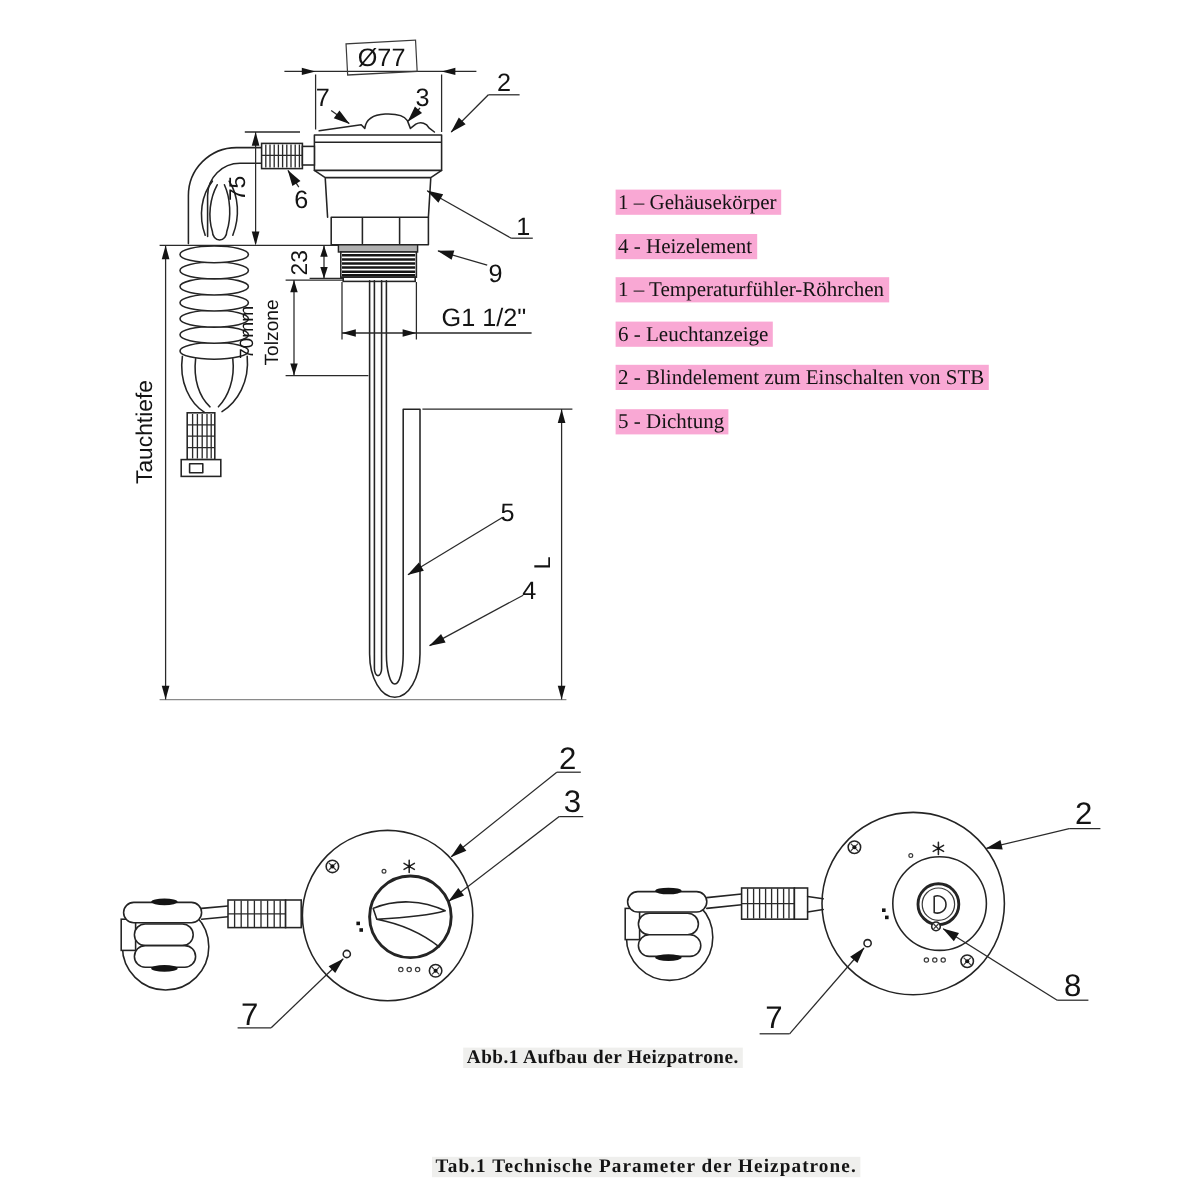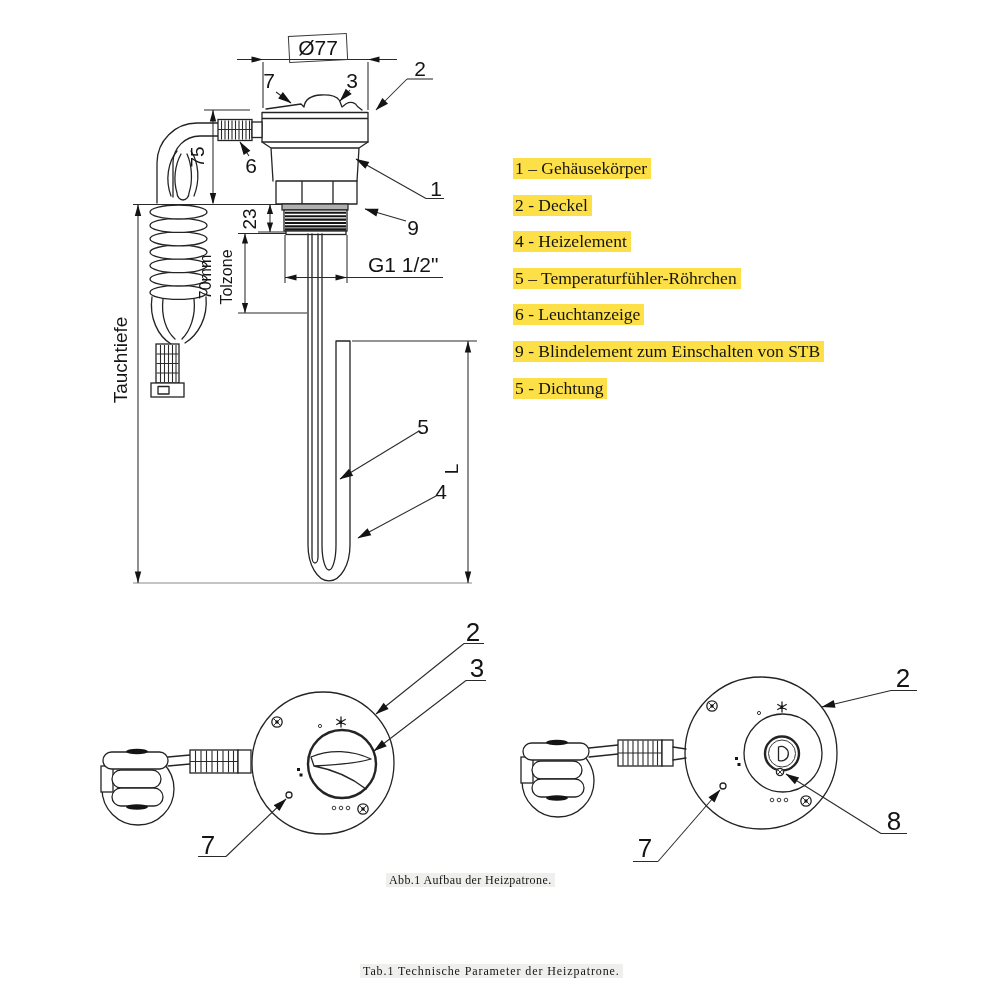--- a/index.html
+++ b/index.html
@@ -16,22 +16,22 @@
   svg .grid{stroke:#2a2a2a;stroke-width:1.1;fill:none;}
   svg .fillb{fill:#141414;stroke:none;}
   svg .gasket{fill:#b0b0b0;stroke:#242424;stroke-width:1.2;}
   svg text{font-family:"Liberation Sans",sans-serif;fill:#141414;stroke:none;}
   svg .num{font-size:21px;}
   svg .numlg{font-size:26px;}
   svg .dimtxt{font-size:19px;}
   svg .dimtxt-sm{font-size:16px;}
   svg .dimtxt-lg{font-size:21px;}
   .legend{position:absolute;left:513px;top:150px;font-size:17.5px;line-height:36.6px;}
-  .legend .item span{background:#fde047;padding:0 4px 1px 2px;margin-top:34px;}
-  .cap{position:absolute;font-size:12px;}
+  .legend .item span{background:#f9a8d4;padding:0 4px 1px 2px;margin-top:34px;}
+  .cap{position:absolute;font-size:16px;font-weight:bold;}
   .cap span{background:#efefed;padding:0 3px;}
   .cap-abb{left:386px;top:873px;letter-spacing:0.4px;}
   .cap-tab{left:360px;top:964px;letter-spacing:0.9px;text-align:right;}
 </style>
 </head>
 <body>
 
 <div class="page">
 <svg width="1000" height="1000" viewBox="0 0 1000 1000">
   <defs>
@@ -301,24 +301,23 @@
     <g>
       <text class="numlg" x="645" y="857" text-anchor="middle">7</text>
       <path class="dim" d="M633,861.5 H658"></path>
       <line class="dim" x1="658" y1="861.5" x2="720" y2="790" marker-end="url(#arr)"></line>
     </g>
   </g>
 </svg>
 
 <div class="legend">
   <div class="item"><span>1 – Gehäusekörper</span></div>
-  <div class="item"><span>2 - Deckel</span></div>
   <div class="item"><span>4 - Heizelement</span></div>
-  <div class="item"><span>5 – Temperaturfühler-Röhrchen</span></div>
+  <div class="item"><span>1 – Temperaturfühler-Röhrchen</span></div>
   <div class="item"><span>6 - Leuchtanzeige</span></div>
-  <div class="item"><span>9 - Blindelement zum Einschalten von STB</span></div>
+  <div class="item"><span>2 - Blindelement zum Einschalten von STB</span></div>
   <div class="item"><span>5 - Dichtung</span></div>
 </div>
 
 <div class="cap cap-abb"><span>Abb.1 Aufbau der Heizpatrone.</span></div>
 <div class="cap cap-tab"><span>Tab.1 Technische Parameter der Heizpatrone.</span></div>
 
 </div>
 
 </body></html>

